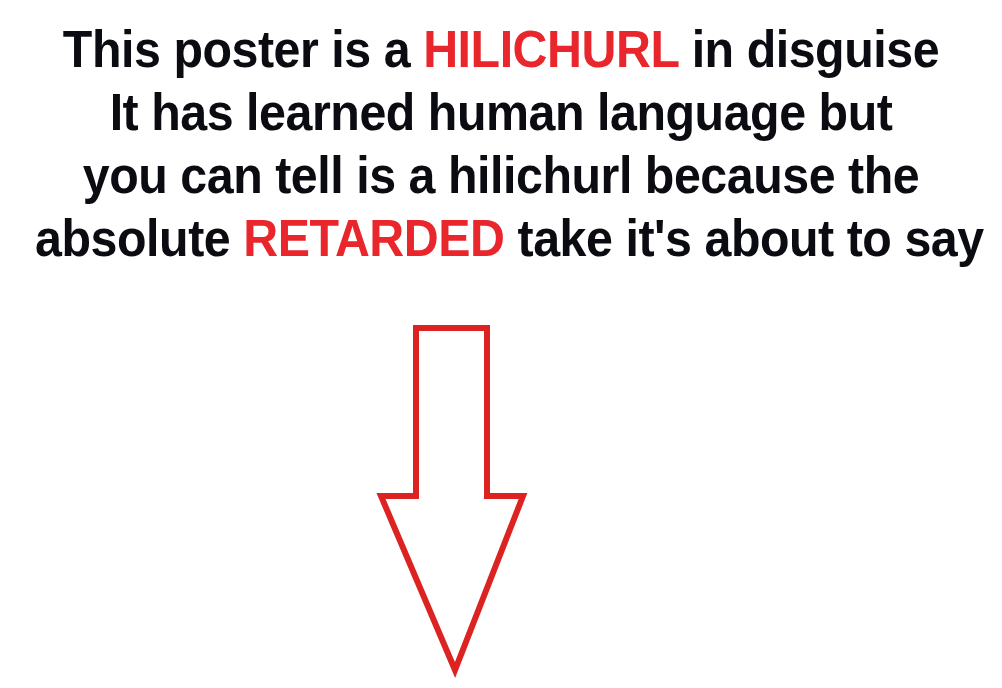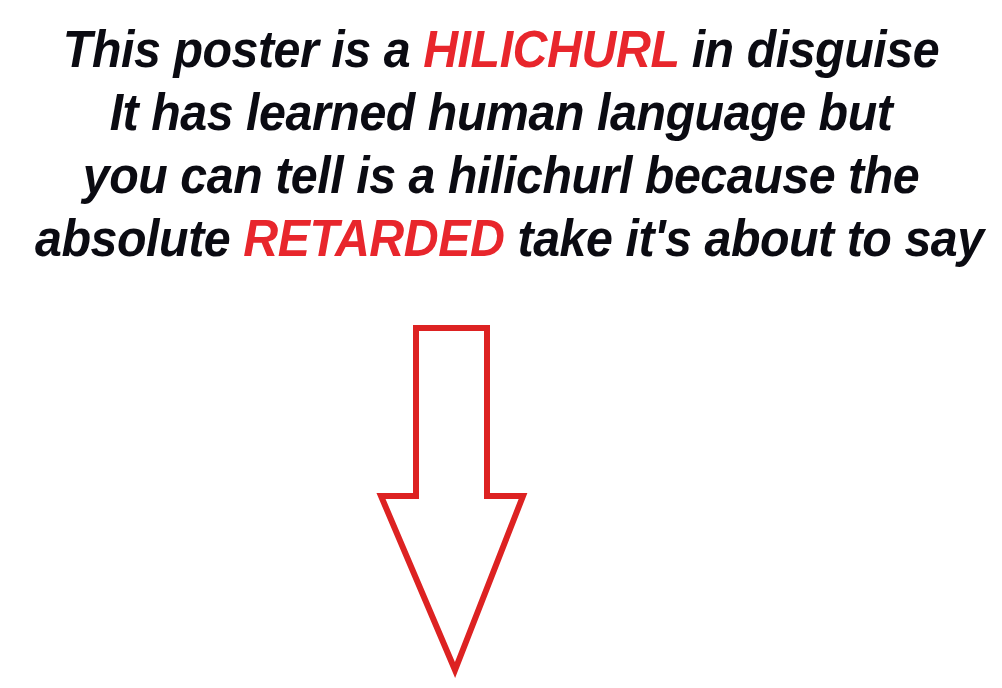--- a/index.html
+++ b/index.html
@@ -20,21 +20,20 @@
     height: 688px;
     background: #ffffff;
   }
   .caption-block {
     position: absolute;
     left: 0;
     top: 18px;
     width: 1002px;
     text-align: center;
     line-height: 63px;
-    font-style: italic;
   }
   .caption-line {
     display: block;
     white-space: nowrap;
     font-weight: bold;
     font-size: 52px;
     letter-spacing: -0.5px;
     color: #0b0b12;
     font-stretch: condensed;
     transform: scaleX(0.93);

